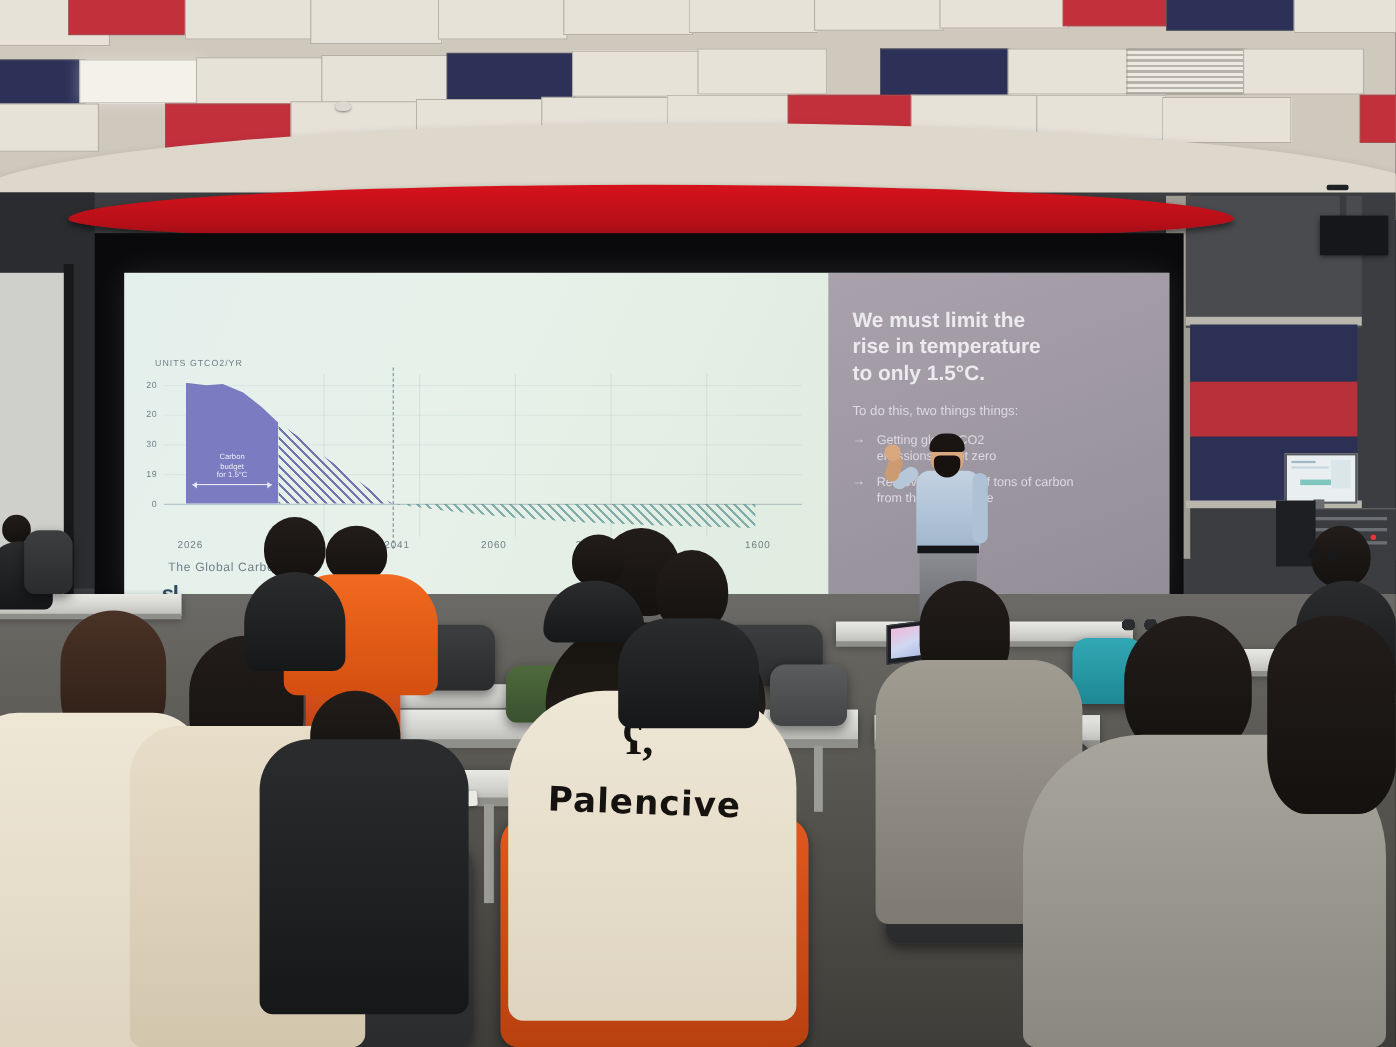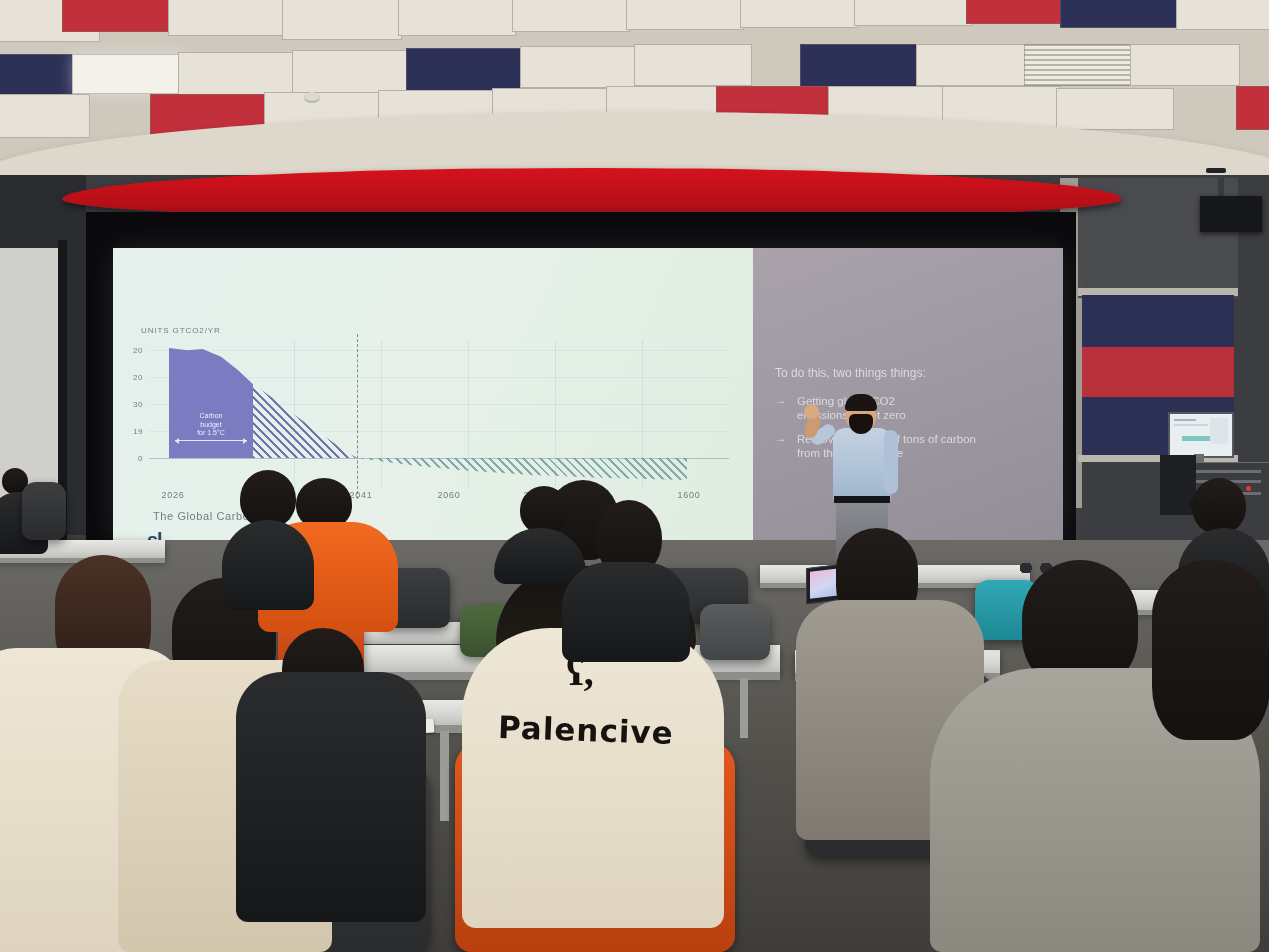--- a/index.html
+++ b/index.html
@@ -240,20 +240,23 @@
         <div class="xlab" style="left:300px;top:150px;">2060</div>
         <div class="xlab" style="left:386px;top:150px;">2070</div>
         <div class="xlab" style="left:540px;top:150px;">1600</div>
       </div>
 
       <div class="s-caption">The Global Carbon Curve</div>
       <div id="s-logo">sl</div>
     </div>
 
     <div id="slideR">
+      <div class="r-head">We must limit the
+rise in temperature
+to only 1.5°C.</div>
       <div class="r-sub">To do this, two things things:</div>
       <div class="r-arrow" style="top:146px;">→</div>
       <div class="r-bul" style="left:44px;top:146px;">Getting global CO2
 emissions to net zero</div>
       <div class="r-arrow" style="top:184px;">→</div>
       <div class="r-bul" style="left:44px;top:184px;">Removing billions of tons of carbon
 from the atmosphere</div>
     </div>
   </div>
 

